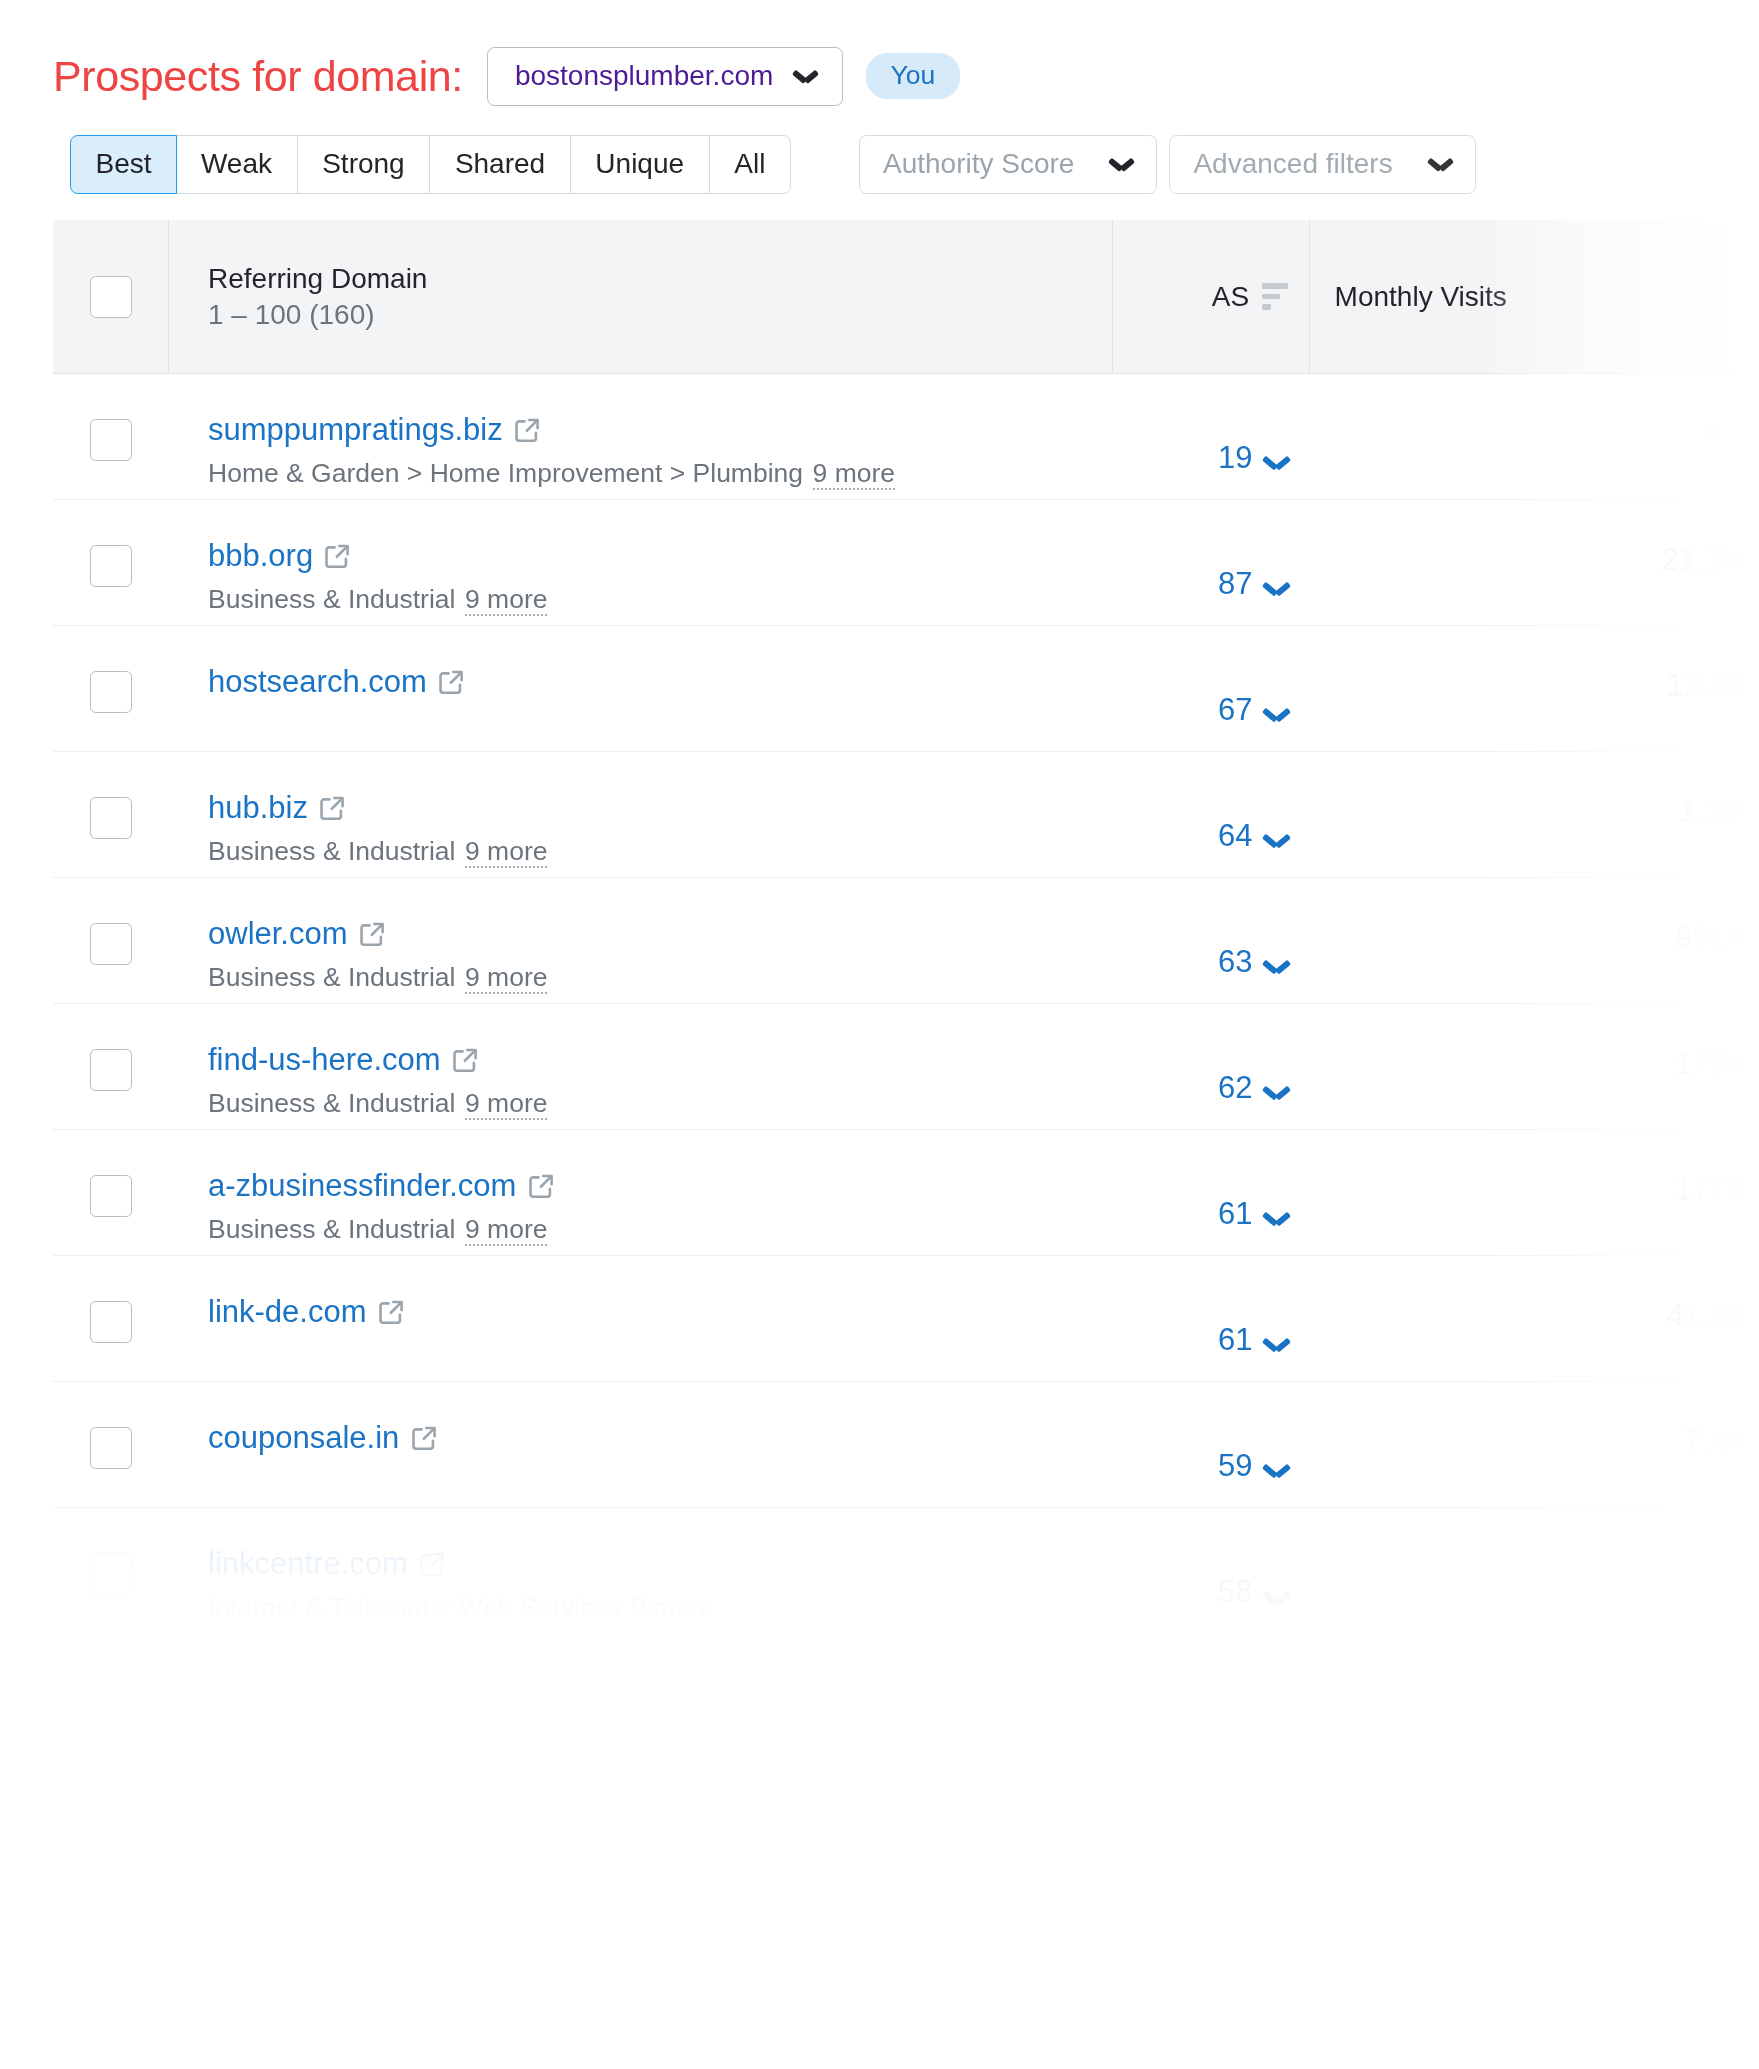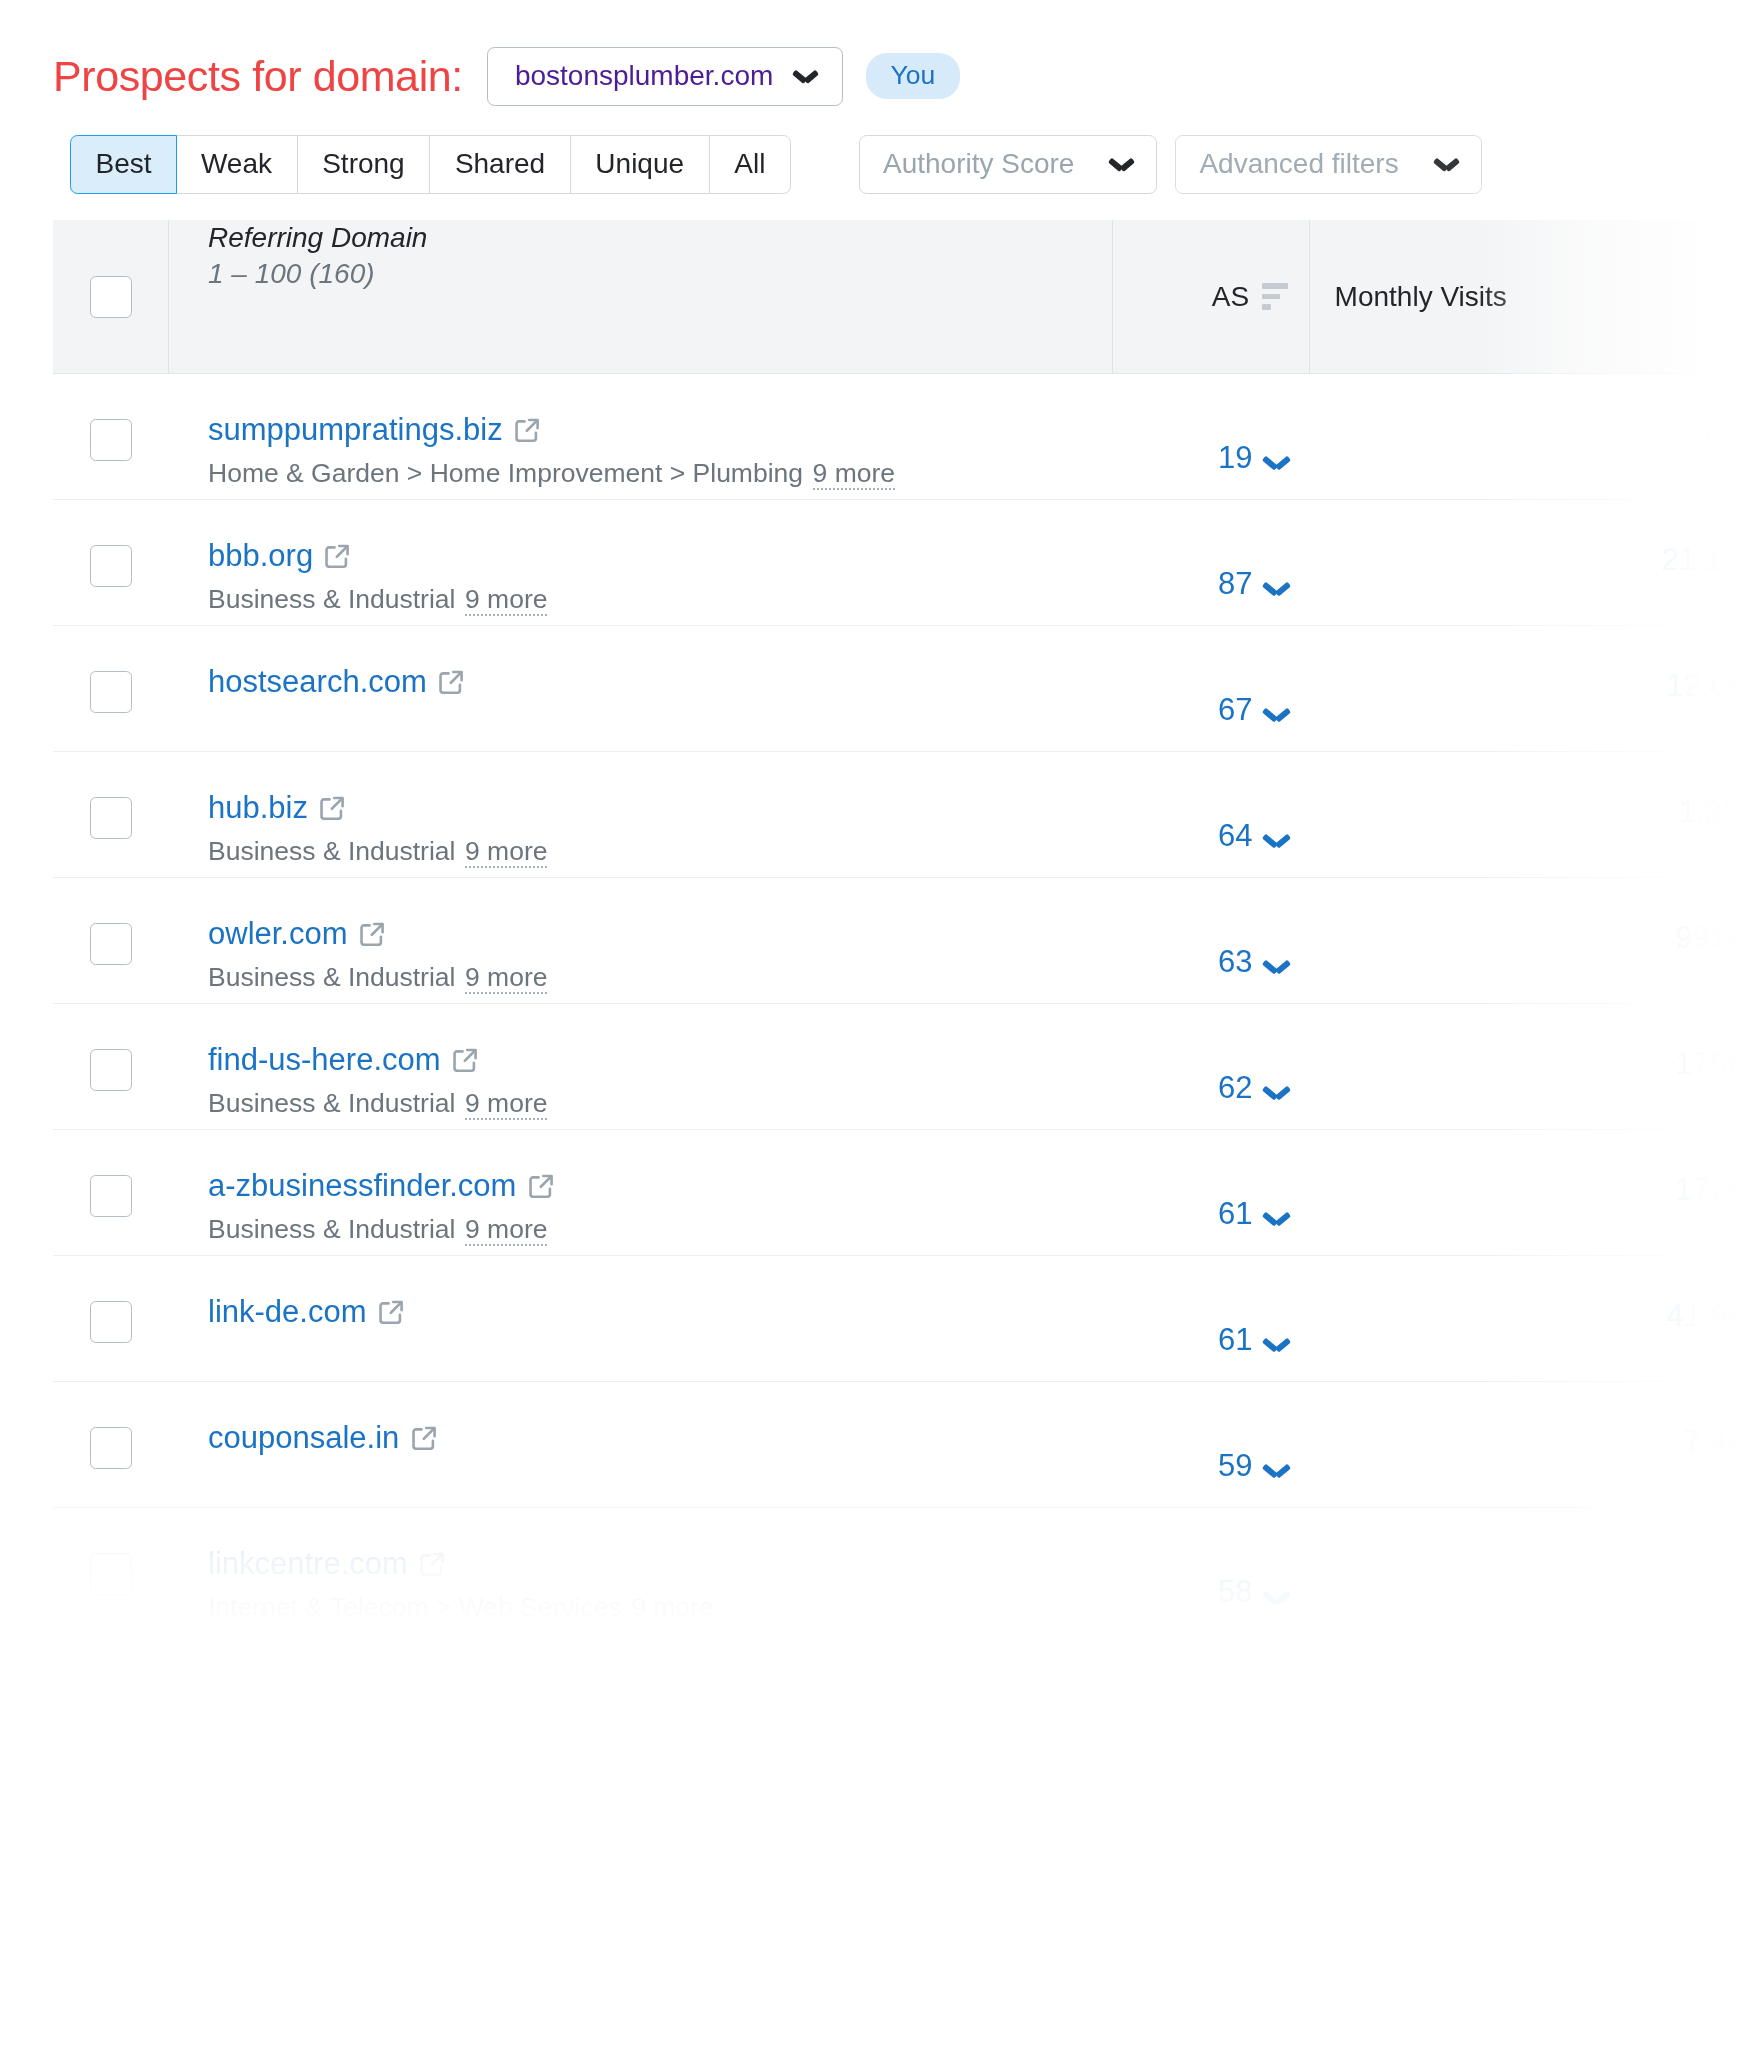--- a/index.html
+++ b/index.html
@@ -96,42 +96,41 @@
     border-radius: 7.6px;
     background: #fff;
     height: 59px;
     padding: 0 23px;
     cursor: pointer;
     white-space: nowrap;
   }
   .pill-filter .lbl { font-size: 28px; color: #9aa5ad; }
   .pill-filter .chev::before, .pill-filter .chev::after { background: #23252a; }
   #authority-score-filter { margin-left: 68px; }
-  #advanced-filters { margin-left: 18px; opacity: .92; }
+  #advanced-filters { margin-left: 12px; opacity: .92; }
 
   
   .table { margin: 21px 53px 0 53px; width: 1706px; position: relative; }
 
   .thead {
     display: flex;
     background: #f3f4f6;
     border-bottom: 1.9px solid #e2e6ea;
     height: 154px;
   }
   .th-check {
     width: 116px; flex: none;
     display: flex; align-items: center; justify-content: center;
     border-right: 1.9px solid #dfe3e7;
   }
   .th-domain {
     flex: 1;
-    display: flex; flex-direction: column; justify-content: flex-start;
+    display: flex; flex-direction: column; justify-content: center;
     padding-left: 39px;
     border-right: 1.9px solid #dfe3e7;
-    font-style: italic;
   }
   .th-domain .t1 { font-size: 28px; color: #23252a; line-height: 1.28; }
   .th-domain .t2 { font-size: 28px; color: #6c757d; line-height: 1.28; }
   .th-as {
     width: 197px; flex:none;
     display: flex; align-items: center; justify-content: flex-end; gap: 12.3px;
     padding-right: 21px;
     border-right: 1.9px solid #dfe3e7;
   }
   .th-as .t { font-size: 28px; color: #23252a; }

